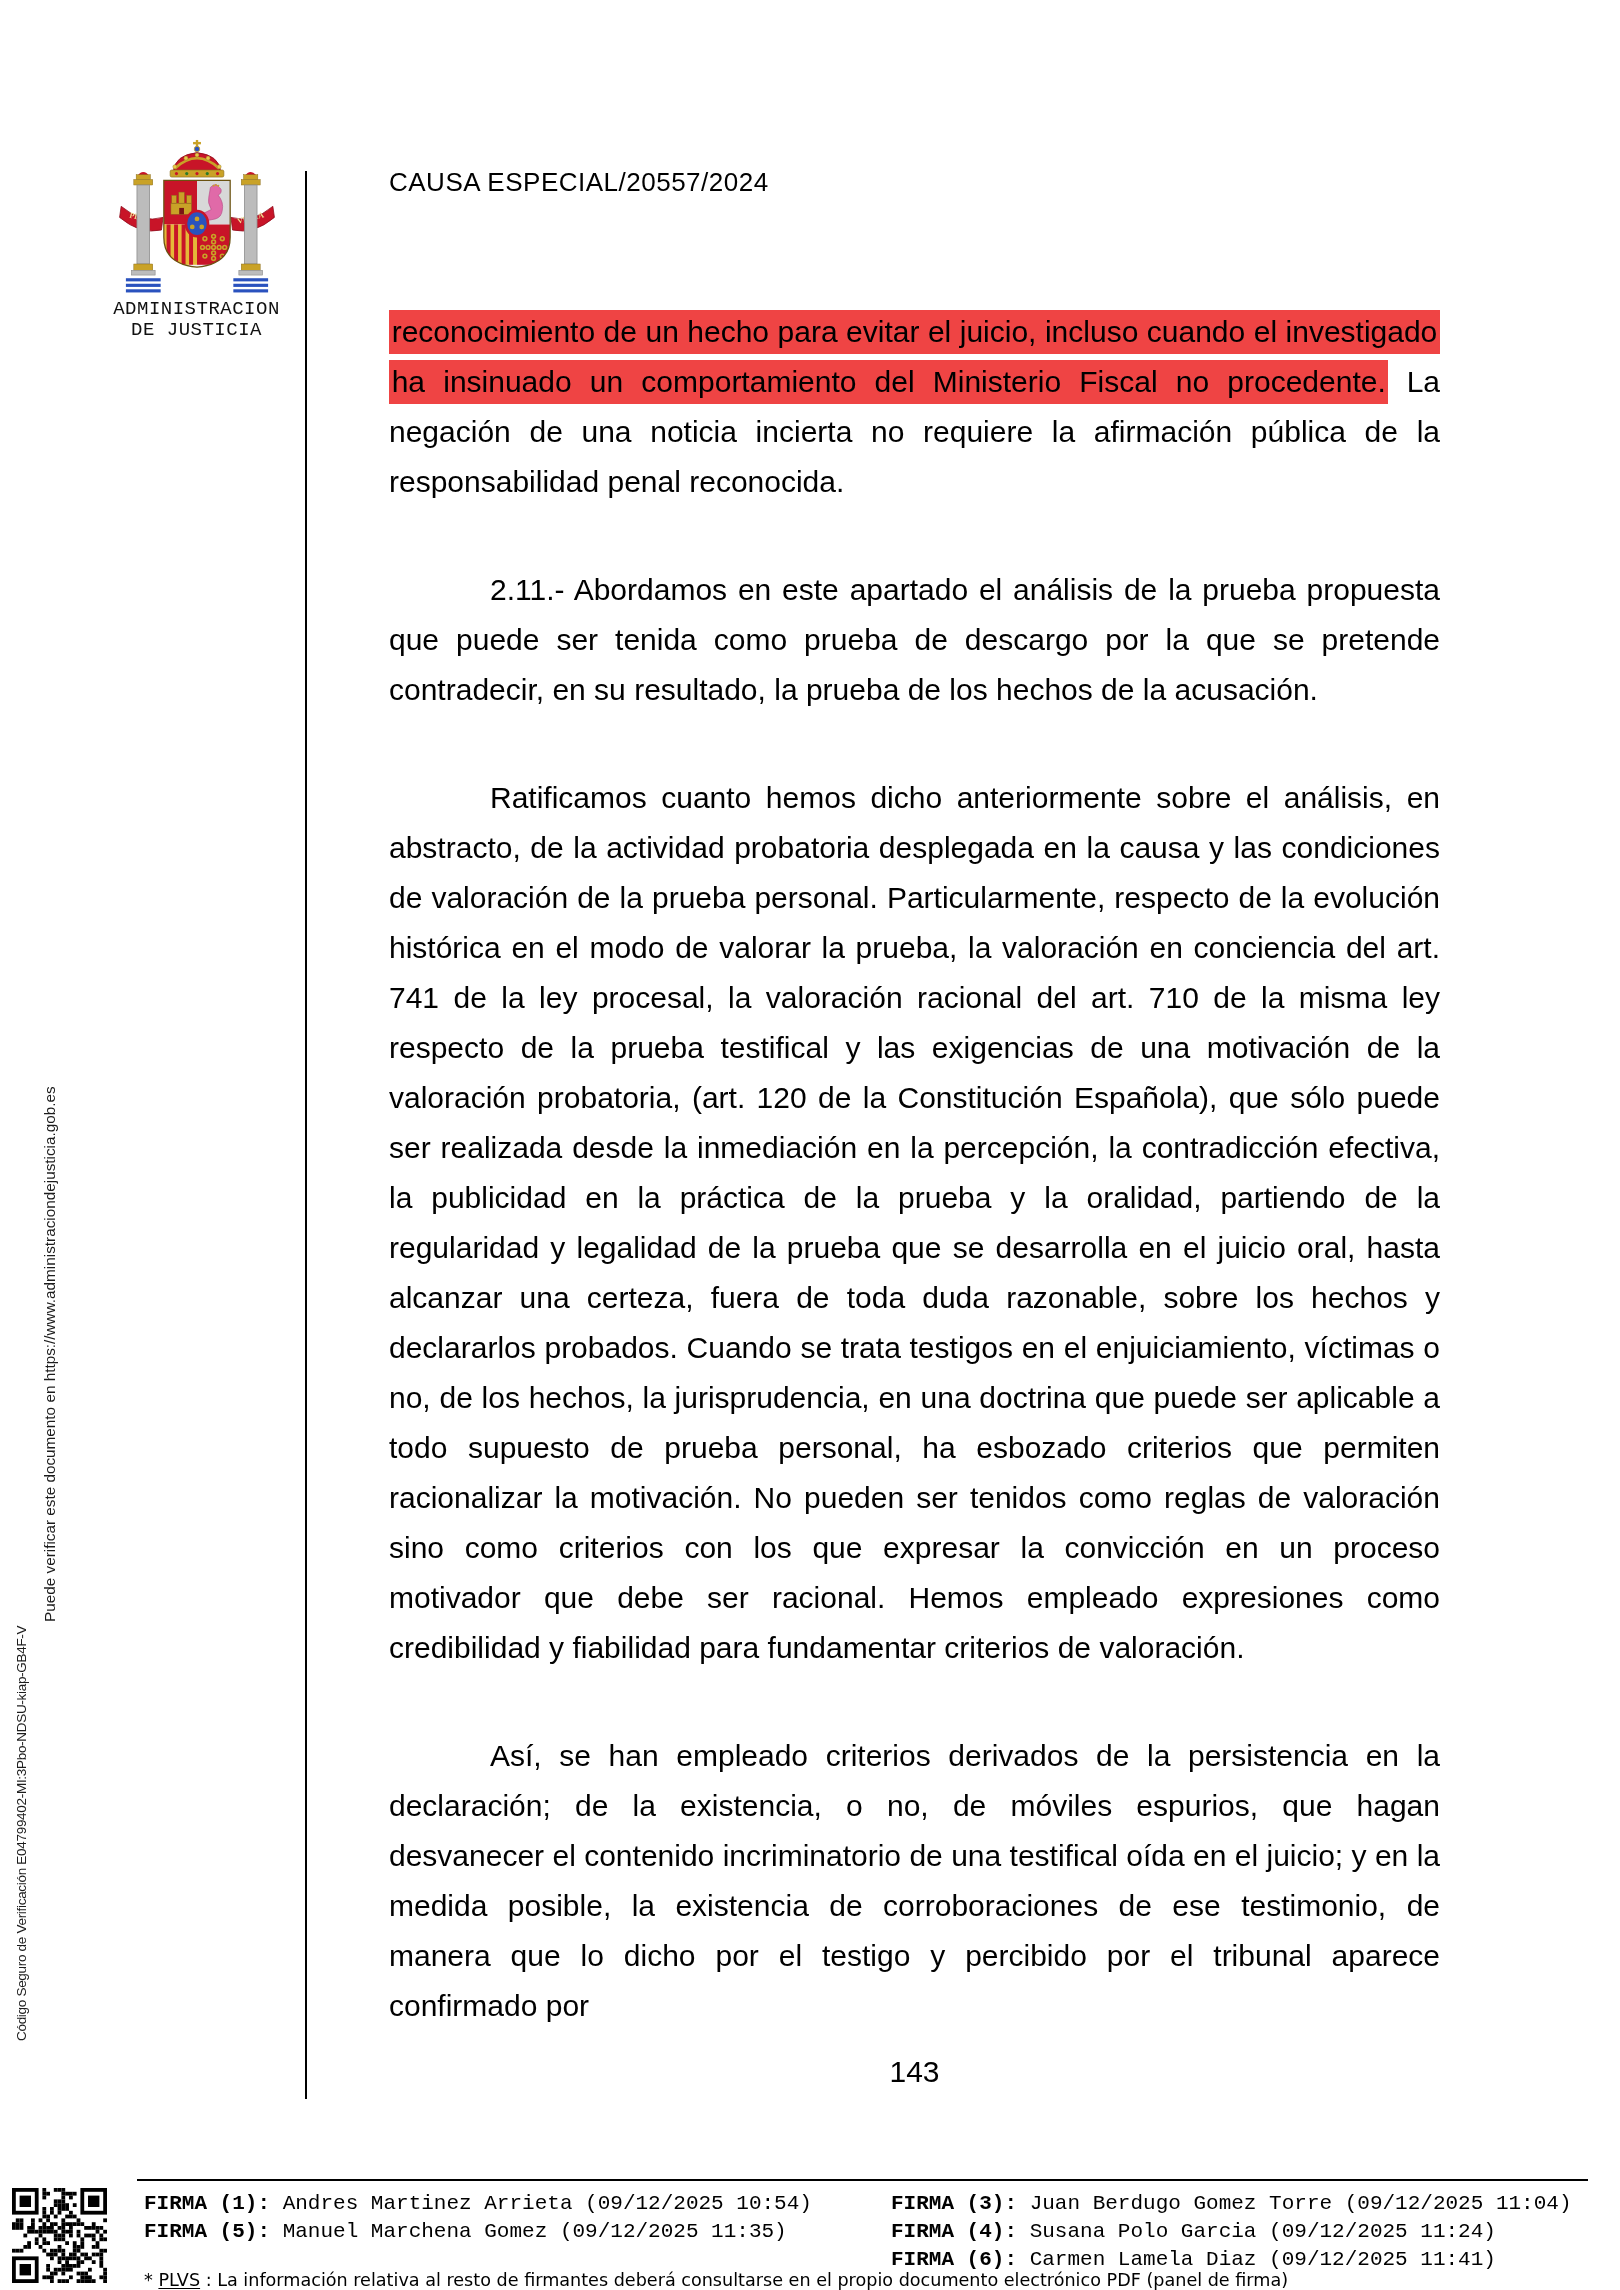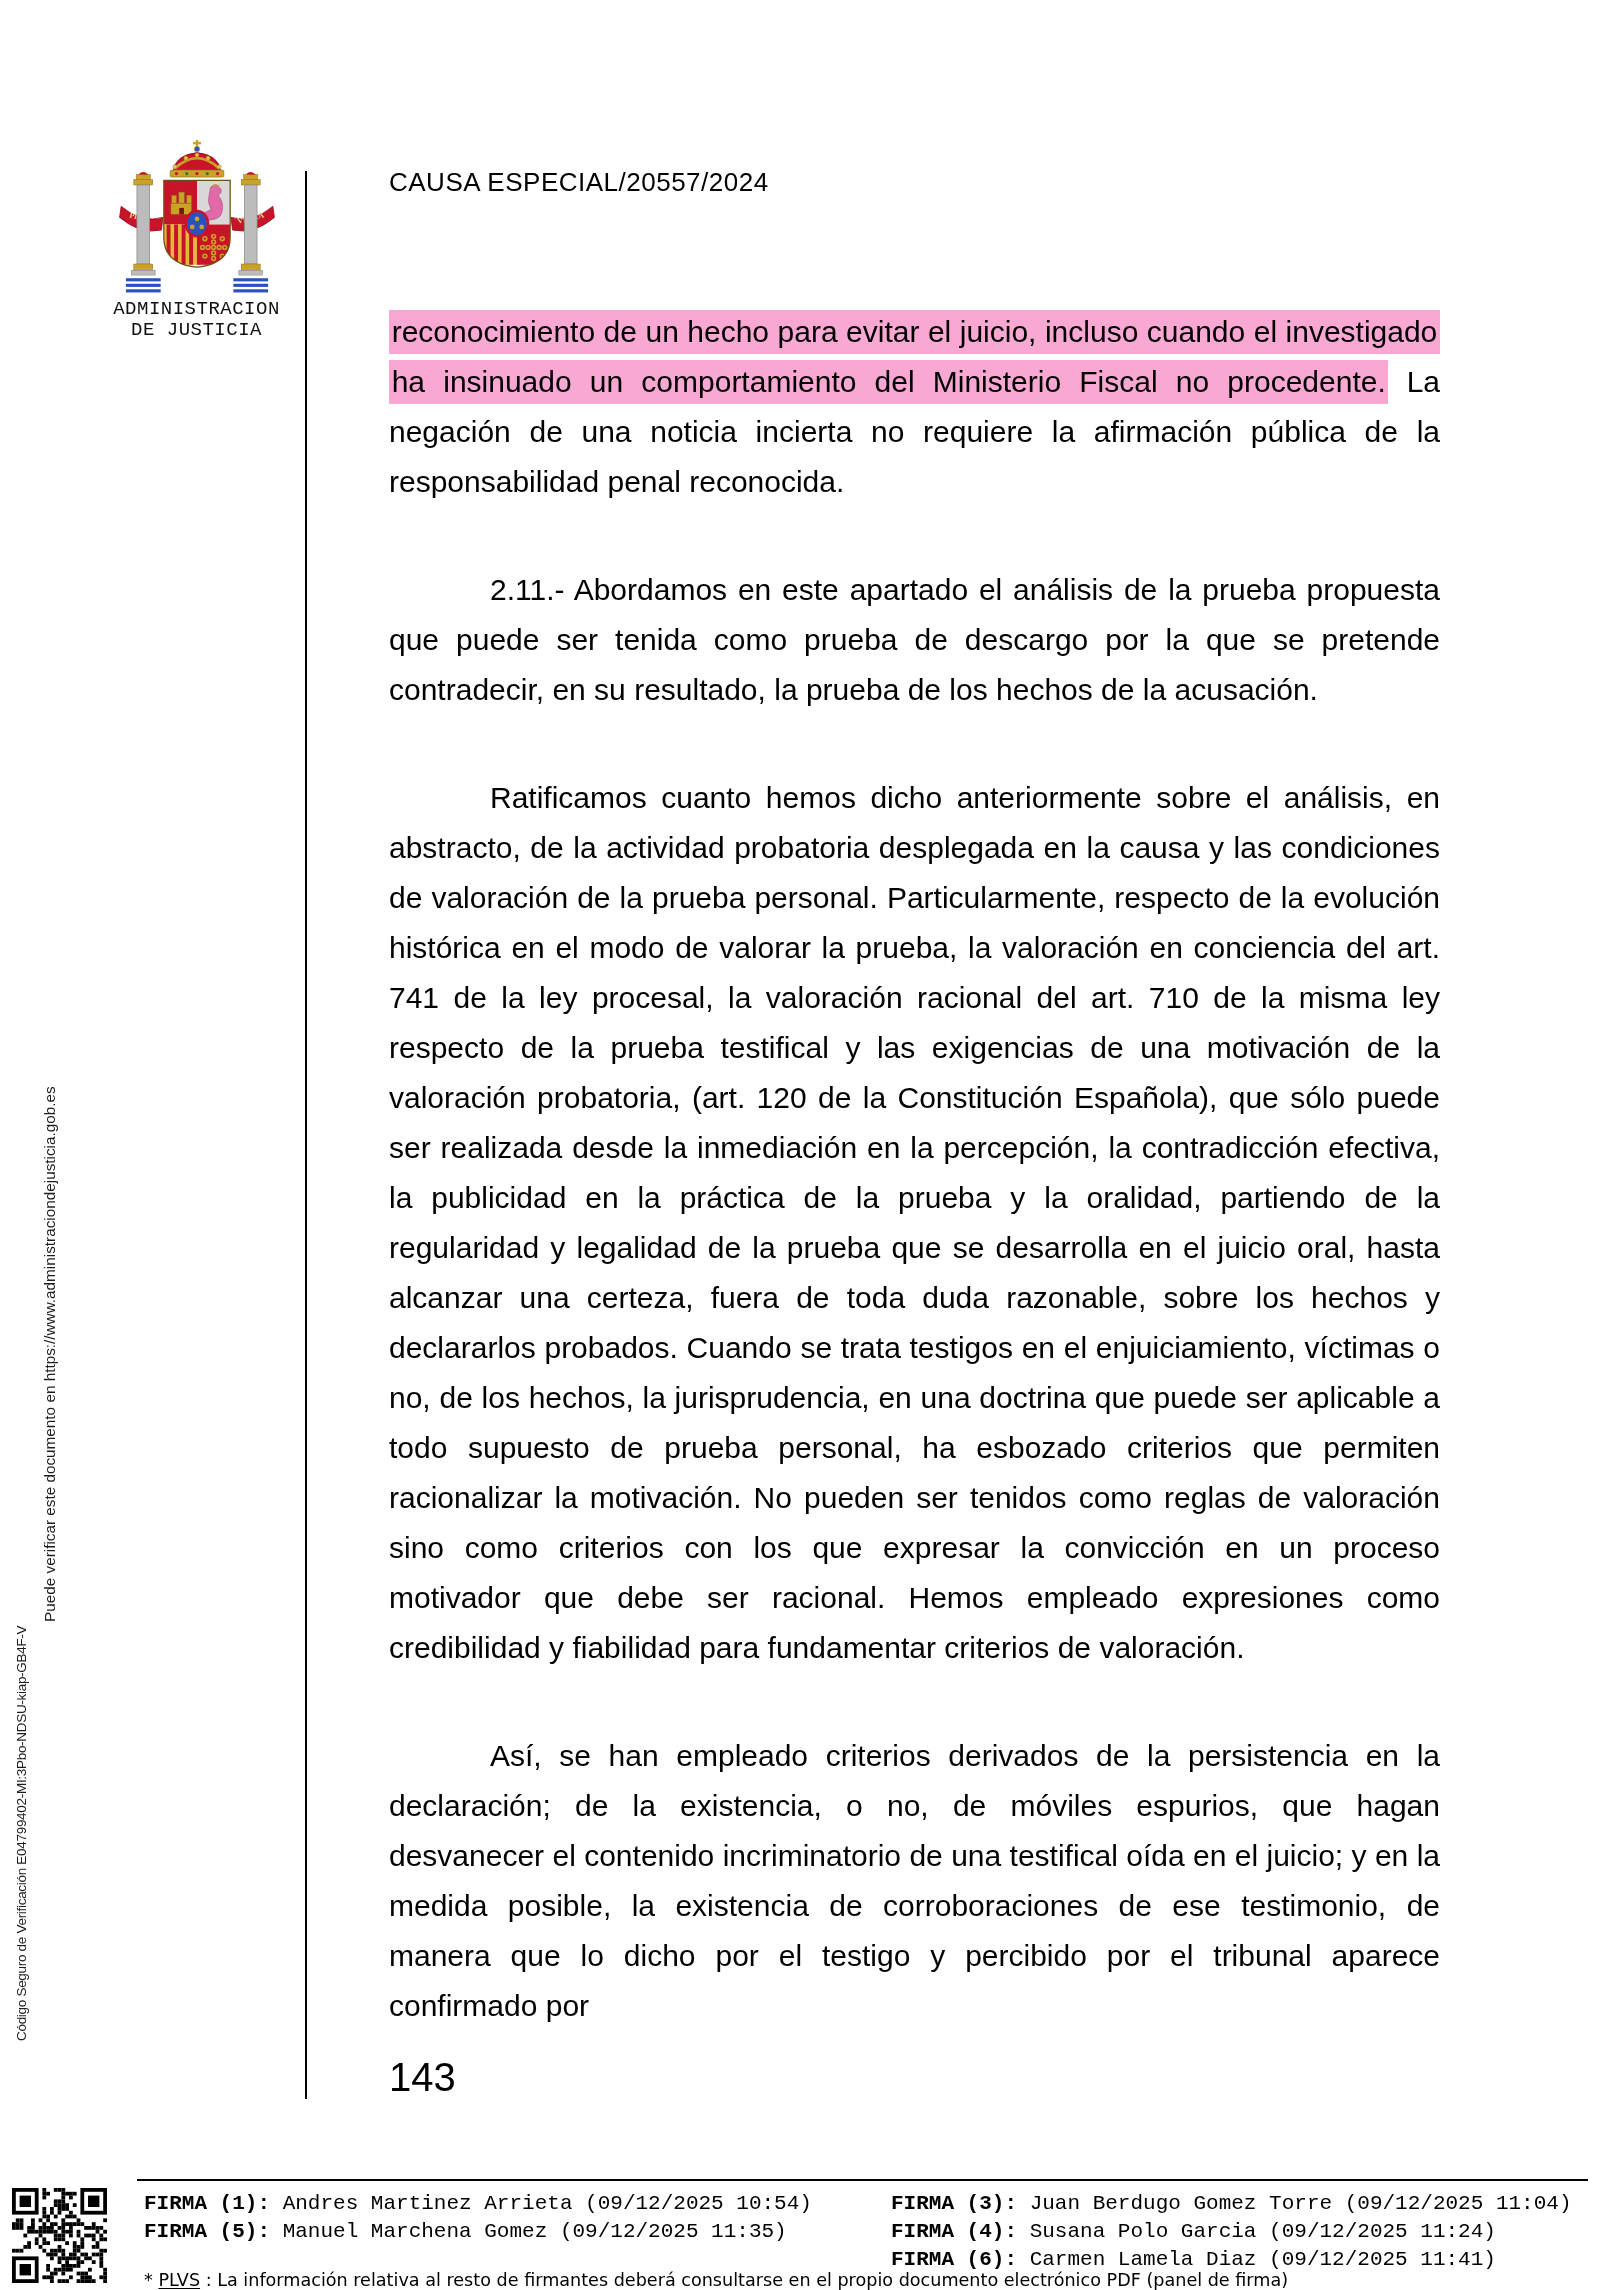--- a/index.html
+++ b/index.html
@@ -17,25 +17,25 @@
 
   
   .case{position:absolute;left:389px;top:167px;width:1051px;text-align:left;
         font-size:26px;letter-spacing:0.5px;}
 
   
   .bodytext{position:absolute;left:389px;top:307px;width:1051px;
             font-size:30px;line-height:50px;text-align:justify;}
   .para{margin:0 0 58px 0;}
   .para.indent{text-indent:101px;}
-  mark{background:#f9a8d4;color:#000;padding:5.4px 2.7px 6.3px 2.7px;
+  mark{background:#ef4444;color:#000;padding:5.4px 2.7px 6.3px 2.7px;
        -webkit-box-decoration-break:clone;box-decoration-break:clone;}
 
-  .pagenum{position:absolute;left:389px;top:2055px;width:1051px;text-align:left;
-           font-size:40px;}
+  .pagenum{position:absolute;left:389px;top:2055px;width:1051px;text-align:center;
+           font-size:30px;}
 
   
   .vtext{position:absolute;white-space:nowrap;transform:rotate(-90deg);
          transform-origin:0 0;color:#1c1c1c;font-family:"Liberation Sans",sans-serif;}
   .vtext.verify{left:41px;top:1622px;font-size:15.3px;}
   .vtext.csv{left:14.4px;top:2041px;font-size:13.5px;letter-spacing:-0.3px;}
 
   
   .footline{position:absolute;left:137px;top:2179px;width:1451px;height:1.8px;background:#000;}
   .qr{position:absolute;left:11.7px;top:2188px;width:95px;height:95px;}

